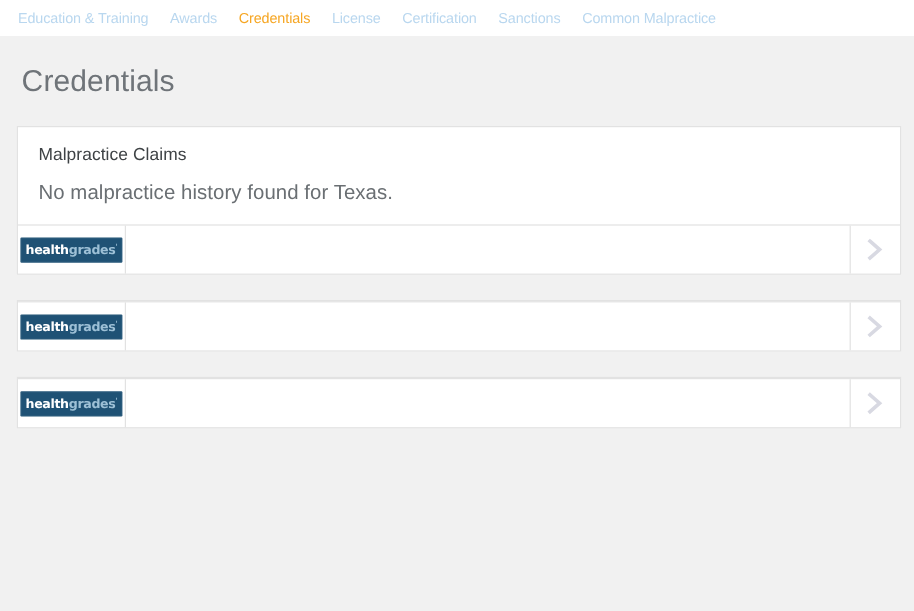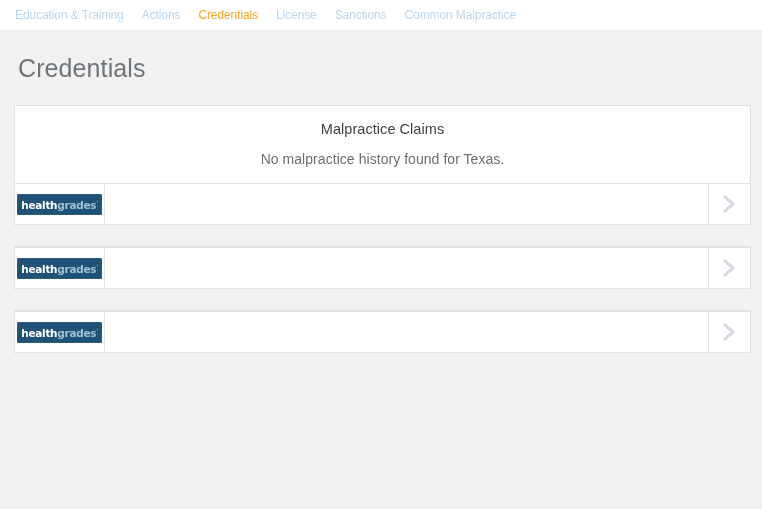--- a/index.html
+++ b/index.html
@@ -59,33 +59,32 @@
   
   .card {
     background: #ffffff;
     border: 1px solid #e2e2e2;
     margin-bottom: 21px;
     width: 737px;
   }
 
   .card-body {
     padding: 15px 17px 16px 17px;
-    text-align: center;
   }
 
   .card-title {
     font-size: 14.5px;
     color: #3e4245;
     font-weight: normal;
     margin-bottom: 14px;
     letter-spacing: 0.05px;
   }
 
   .card-text {
-    font-size: 14px;
+    font-size: 17px;
     color: #6a6f73;
     letter-spacing: 0.05px;
   }
 
   .card-footer {
     display: flex;
     align-items: stretch;
     border-top: 1px solid #e2e2e2;
     height: 41px;
   }
@@ -142,23 +141,24 @@
     color: #9dc0d6;
     font-size: 6px;
     vertical-align: super;
   }
 </style>
 </head>
 <body>
 
 <div class="topnav">
   <div class="nav-tab">Education &amp; Training</div>
-  <div class="nav-tab">Actions</div>
+  <div class="nav-tab">Awards</div>
   <div class="nav-tab active">Credentials</div>
   <div class="nav-tab">License</div>
+  <div class="nav-tab">Certification</div>
   <div class="nav-tab">Sanctions</div>
   <div class="nav-tab">Common Malpractice</div>
 </div>
 
 <div class="page">
 
   <h1 class="page-title">Credentials</h1>
 
   <div class="card">
     <div class="card-body">

